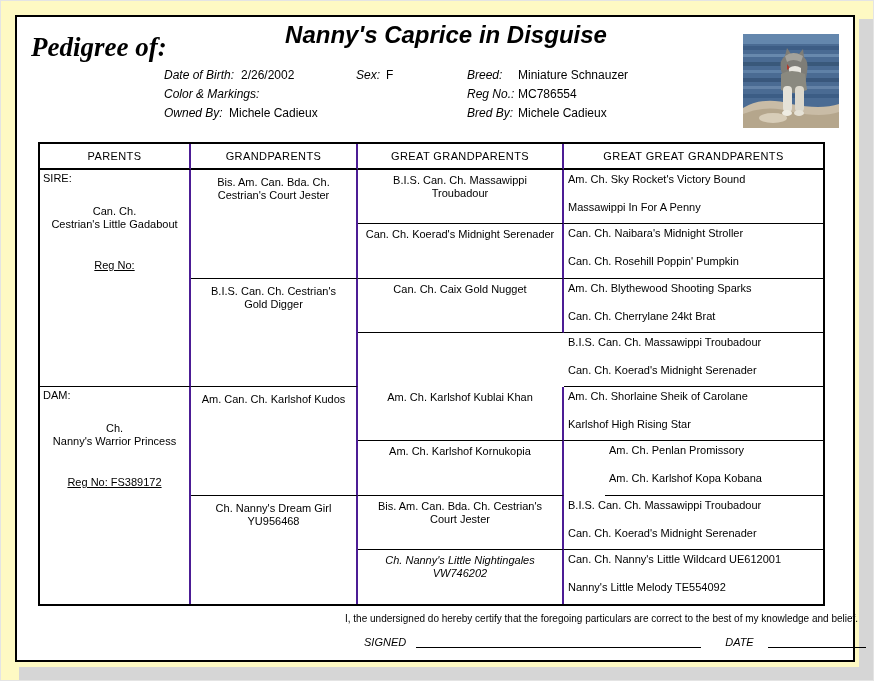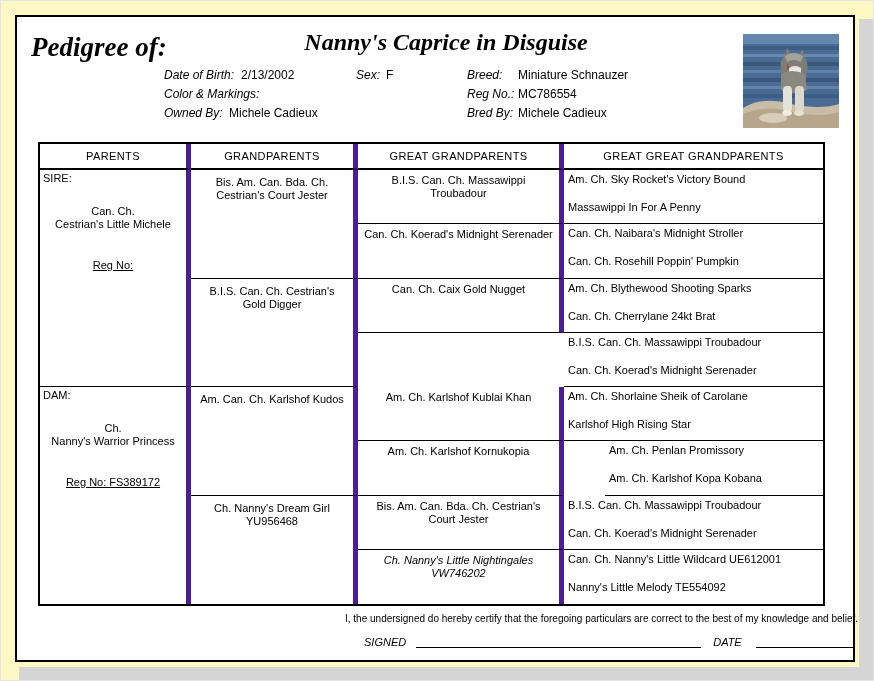--- a/index.html
+++ b/index.html
@@ -15,40 +15,40 @@
   }
   .shadow-r { position:absolute; left:858px; top:18px; width:16px; height:663px; background:#d6d6d6; }
   .shadow-b { position:absolute; left:18px; top:666px; width:856px; height:15px; background:#d6d6d6; }
 
   
   .pedigree-of {
     position:absolute; left:30px; top:31px;
     font-family:"Liberation Serif", serif; font-weight:bold; font-style:italic; font-size:27px;
   }
   .doc-title {
-    position:absolute; left:240px; top:28px; width:410px; text-align:center;
-    font-family:Liberation Serif, serif; font-weight:bold; font-style:italic; font-size:24px;
+    position:absolute; left:240px; top:20px; width:410px; text-align:center;
+    font-family:Liberation Sans, sans-serif; font-weight:bold; font-style:italic; font-size:24px;
   }
 
   
   .info span { position:absolute; font-size:12px; white-space:nowrap; }
   .ilabel { font-style:italic; }
 
   
   .photo { position:absolute; left:742px; top:33px; width:96px; height:94px; }
 
   
   .ptable {
     position:absolute; left:37px; top:141px; width:787px; height:464px;
     border:2px solid #000; box-sizing:border-box;
     display:grid; grid-template-columns:151px 167px 206px 1fr;
     grid-template-rows:26px repeat(8, 1fr);
     font-size:11px; line-height:13px;
   }
-  .c { border-right:5px solid #4c1d95; border-bottom:1px solid #000; box-sizing:border-box; overflow:hidden; }
+  .c { border-right:2px solid #4c1d95; border-bottom:1px solid #000; box-sizing:border-box; overflow:hidden; }
   .nbr { border-right:none; }
   .nbb { border-bottom:none; }
   .hc { display:flex; align-items:center; justify-content:center; border-bottom-width:2px; font-size:11px; letter-spacing:.4px; }
   .parent-cell .p-label { display:block; text-align:left; padding:2px 0 0 3px; }
   .parent-cell .p-titles { display:block; text-align:center; margin-top:20px; }
   .parent-cell .p-name  { display:block; text-align:center; }
   .parent-cell .p-reg   { display:block; text-align:center; margin-top:28px;text-decoration:underline; }
   .gp-cell   { text-align:center; padding:6px 8px 0 8px; }
   .ggp-cell  { text-align:center; padding:4px 6px 0 6px; }
   .gp-cell span, .ggp-cell span { display:block; }
@@ -61,21 +61,21 @@
     position:absolute; left:344px; top:612px; width:505px;
     font-size:10px; white-space:nowrap;
   }
   .sigrow {
     position:absolute; left:363px; top:632px; display:flex; align-items:flex-end;
     font-style:italic; font-size:11px;
   }
   .sline { border-bottom:1px solid #000; height:14px; }
   .sline.signed { width:285px; margin-left:10px; }
   .sline.date   { width:98px;  margin-left:14px; }
-  .dlabel { margin-left:12px; }
+  .dlabel { margin-left:24px; }
 </style>
 </head>
 <body>
 
 <div class="canvas">
   <div class="shadow-r"></div>
   <div class="shadow-b"></div>
   <div class="page-border"></div>
 
   <div class="pedigree-of">Pedigree of:</div>
@@ -103,21 +103,21 @@
       <path d="M38,40 Q48,34 62,40 L64,56 Q50,62 38,56 Z" fill="#8a897f"></path>
       <rect x="40" y="52" width="9" height="26" rx="4" fill="#e5e2d8"></rect>
       <rect x="52" y="52" width="9" height="26" rx="4" fill="#dcd8cc"></rect>
       <ellipse cx="44" cy="79" rx="5" ry="3" fill="#efece2"></ellipse>
       <ellipse cx="56" cy="79" rx="5" ry="3" fill="#e6e2d6"></ellipse>
     </svg>
   </div>
 
   <div class="info">
     <span class="ilabel" style="left:163px; top:67px;">Date of Birth:</span>
-    <span style="left:240px; top:67px;">2/13/2002</span>
+    <span style="left:240px; top:67px;">2/26/2002</span>
     <span class="ilabel" style="left:355px; top:67px;">Sex:</span>
     <span style="left:385px; top:67px;">F</span>
     <span class="ilabel" style="left:466px; top:67px;">Breed:</span>
     <span style="left:517px; top:67px;">Miniature Schnauzer</span>
 
     <span class="ilabel" style="left:163px; top:86px;">Color &amp; Markings:</span>
     <span style="left:275px; top:86px;"></span>
     <span class="ilabel" style="left:466px; top:86px;">Reg No.:</span>
     <span style="left:517px; top:86px;">MC786554</span>
 
@@ -130,21 +130,21 @@
   <div class="ptable">
 
     <div class="c hc" style="grid-row:1; grid-column:1;">PARENTS</div>
     <div class="c hc" style="grid-row:1; grid-column:2;">GRANDPARENTS</div>
     <div class="c hc" style="grid-row:1; grid-column:3;">GREAT GRANDPARENTS</div>
     <div class="c hc nbr" style="grid-row:1; grid-column:4;">GREAT GREAT GRANDPARENTS</div>
 
     <div class="c parent-cell" style="grid-row:2 / span 4; grid-column:1;">
       <span class="p-label">SIRE:</span>
       <span class="p-titles">Can. Ch.</span>
-      <span class="p-name">Cestrian's Little Michele</span>
+      <span class="p-name">Cestrian's Little Gadabout</span>
       <span class="p-reg">Reg No:</span>
     </div>
 
     <div class="c gp-cell" style="grid-row:2 / span 2; grid-column:2;">
       <span>Bis. Am. Can. Bda. Ch. Cestrian's Court Jester</span>
       <span></span>
     </div>
     <div class="c gp-cell" style="grid-row:4 / span 2; grid-column:2;">
       <span>B.I.S. Can. Ch. Cestrian's Gold Digger</span>
       <span></span>

